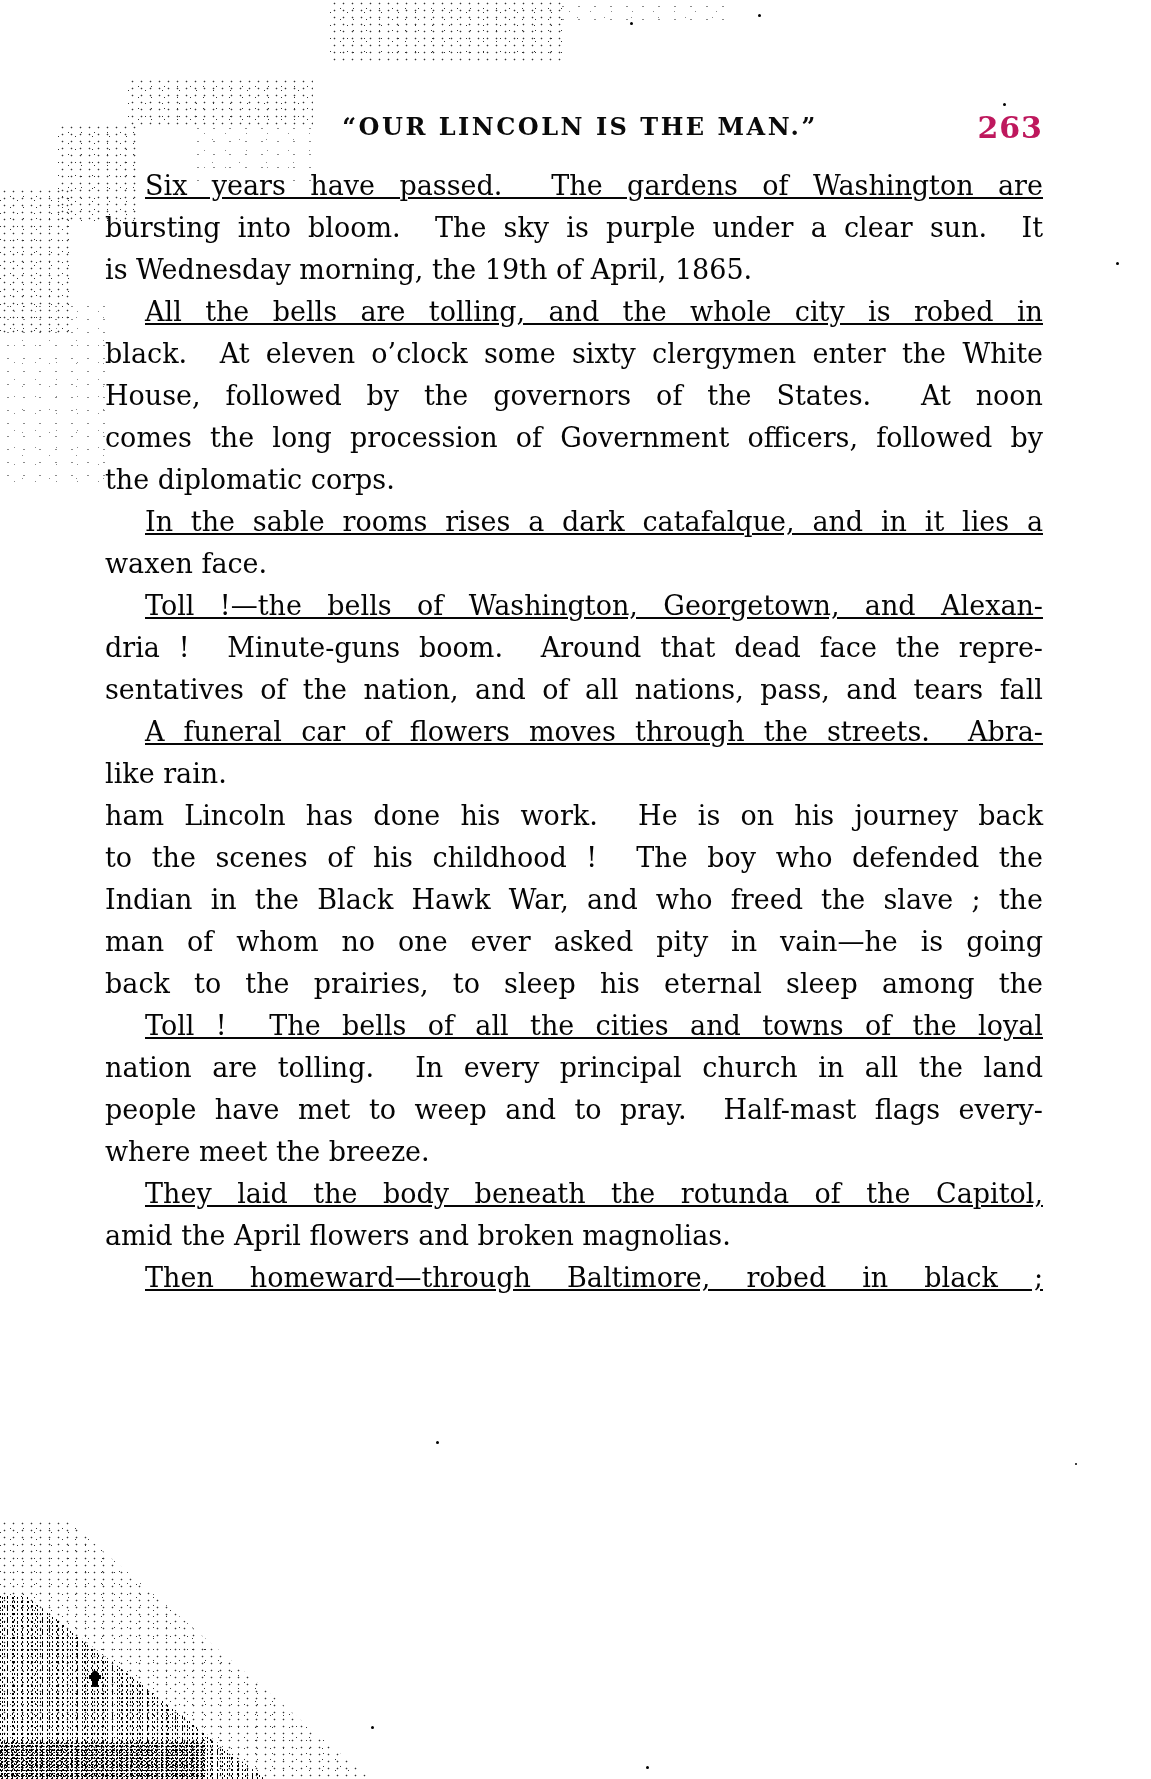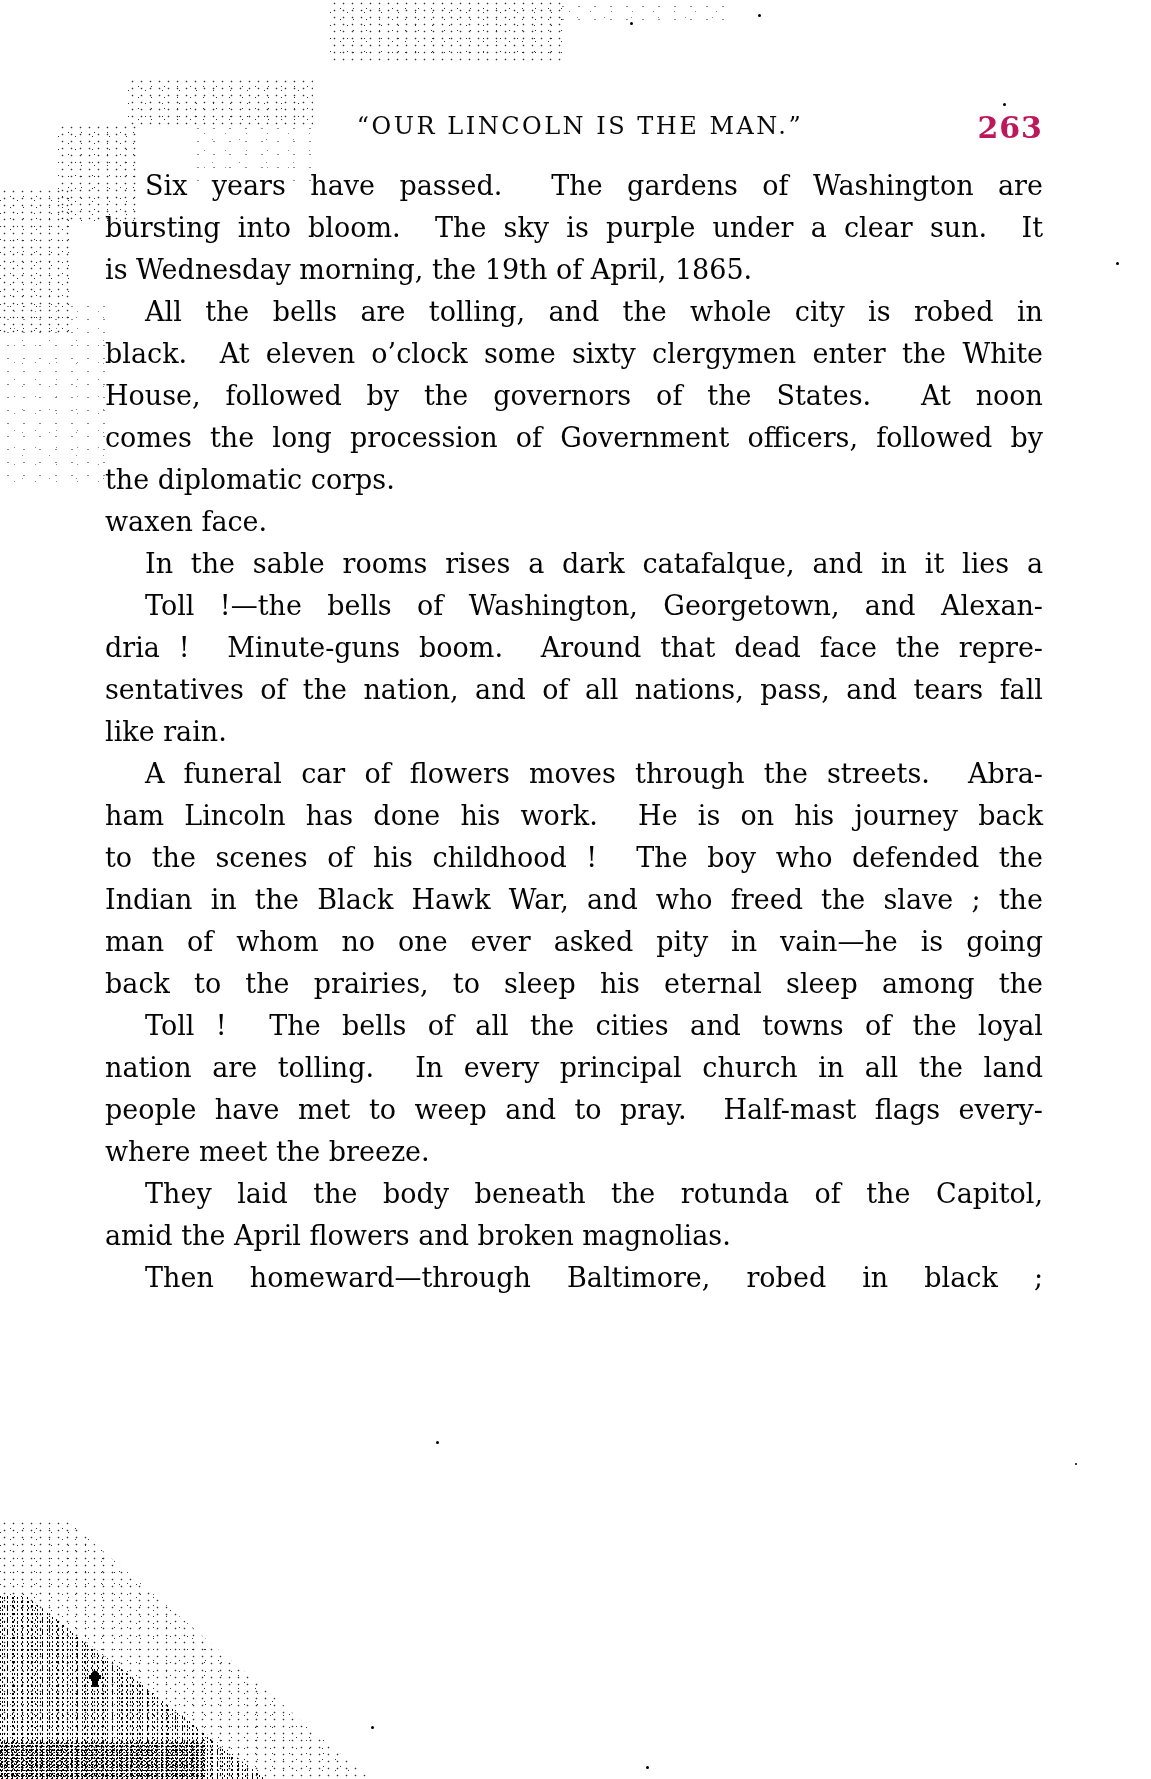--- a/index.html
+++ b/index.html
@@ -11,21 +11,21 @@
     font-family:"DejaVu Serif","Liberation Serif",serif;
     color:#000;
   }
 
   
   .running-head{
     position:absolute;top:112px;left:105px;width:938px;height:40px;
   }
   .head-title{
     position:absolute;left:12px;right:0;text-align:center;
-    font-size:24px;font-weight:400;letter-spacing:2.5px;
+    font-size:24px;font-weight:700;letter-spacing:2.5px;
     color:#0a0a0a;
   }
   .folio{
     position:absolute;right:0;top:-2px;
     font-size:30px;font-weight:700;letter-spacing:1px;
     color:#be185d;
   }
 
   
   .text-block{
@@ -34,21 +34,21 @@
   .line{
     height:42px;
     font-size:27px;
     line-height:40px;
     color:#050505;
     text-align:justify;
     text-align-last:justify;
     overflow:visible;
   }
   .line.e{ text-align-last:left; }   
-  .line.i{ padding-left:40px; }      
+  .line.i{ padding-left:40px;text-decoration:underline; }      
 
   
   .noise{
     position:absolute;
     background-image:
       radial-gradient(circle, #000 0.7px, transparent 1.1px),
       radial-gradient(circle, #000 0.5px, transparent 0.9px),
       radial-gradient(circle, #000 0.6px, transparent 1px);
     background-size: 9px 7px, 13px 11px, 17px 13px;
     background-position: 0 0, 4px 3px, 9px 6px;
@@ -98,27 +98,27 @@
 
   <div class="text-block">
     <div class="line i">Six years have passed.&nbsp; The gardens of Washington are</div>
     <div class="line">bursting into bloom.&nbsp; The sky is purple under a clear sun.&nbsp; It</div>
     <div class="line e">is Wednesday morning, the 19th of April, 1865.</div>
     <div class="line i">All the bells are tolling, and the whole city is robed in</div>
     <div class="line">black.&nbsp; At eleven o’clock some sixty clergymen enter the White</div>
     <div class="line">House, followed by the governors of the States.&nbsp; At noon</div>
     <div class="line">comes the long procession of Government officers, followed by</div>
     <div class="line e">the diplomatic corps.</div>
+    <div class="line i">In the sable rooms rises a dark catafalque, and in it lies a</div>
     <div class="line e">waxen face.</div>
-    <div class="line i">In the sable rooms rises a dark catafalque, and in it lies a</div>
     <div class="line i">Toll&nbsp;!—the bells of Washington, Georgetown, and Alexan-</div>
     <div class="line">dria&nbsp;!&nbsp; Minute-guns boom.&nbsp; Around that dead face the repre-</div>
     <div class="line">sentatives of the nation, and of all nations, pass, and tears fall</div>
+    <div class="line i">A funeral car of flowers moves through the streets.&nbsp; Abra-</div>
     <div class="line e">like rain.</div>
-    <div class="line i">A funeral car of flowers moves through the streets.&nbsp; Abra-</div>
     <div class="line">ham Lincoln has done his work.&nbsp; He is on his journey back</div>
     <div class="line">to the scenes of his childhood&nbsp;!&nbsp; The boy who defended the</div>
     <div class="line">Indian in the Black Hawk War, and who freed the slave&nbsp;; the</div>
     <div class="line">man of whom no one ever asked pity in vain—he is going</div>
     <div class="line">back to the prairies, to sleep his eternal sleep among the</div>
     <div class="line i">Toll&nbsp;!&nbsp; The bells of all the cities and towns of the loyal</div>
     <div class="line">nation are tolling.&nbsp; In every principal church in all the land</div>
     <div class="line">people have met to weep and to pray.&nbsp; Half-mast flags every-</div>
     <div class="line e">where meet the breeze.</div>
     <div class="line i">They laid the body beneath the rotunda of the Capitol,</div>

